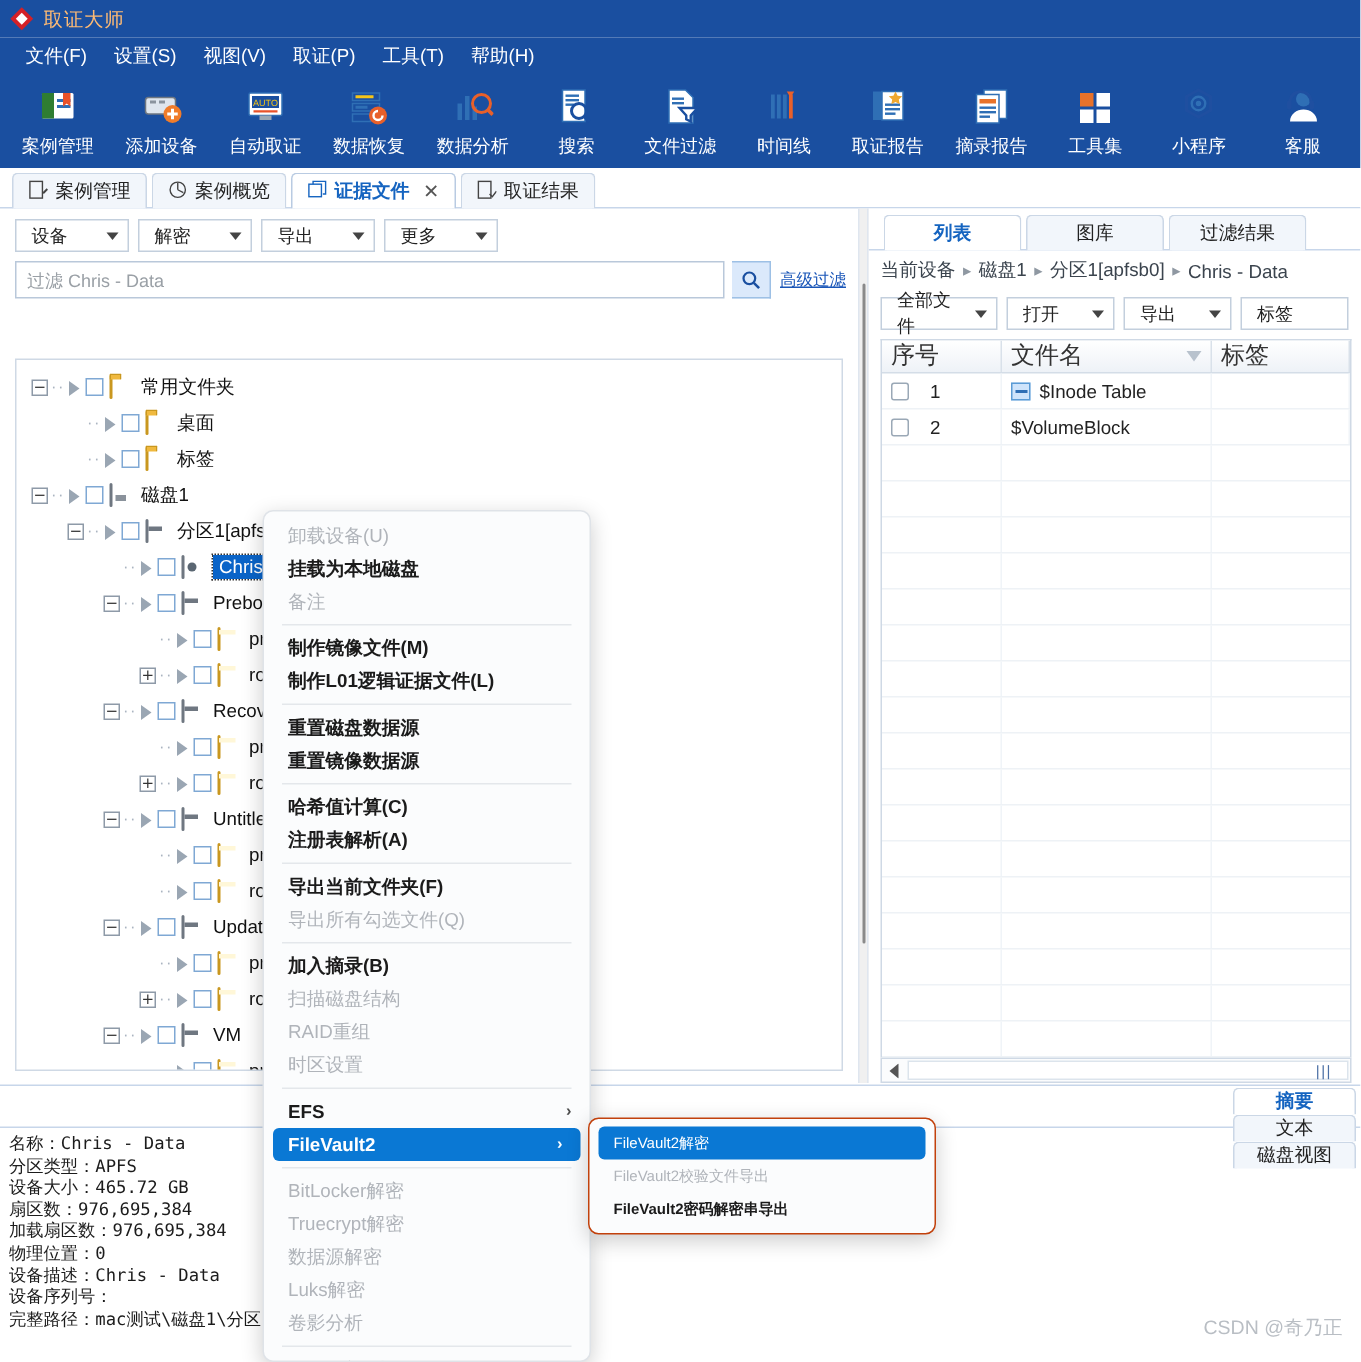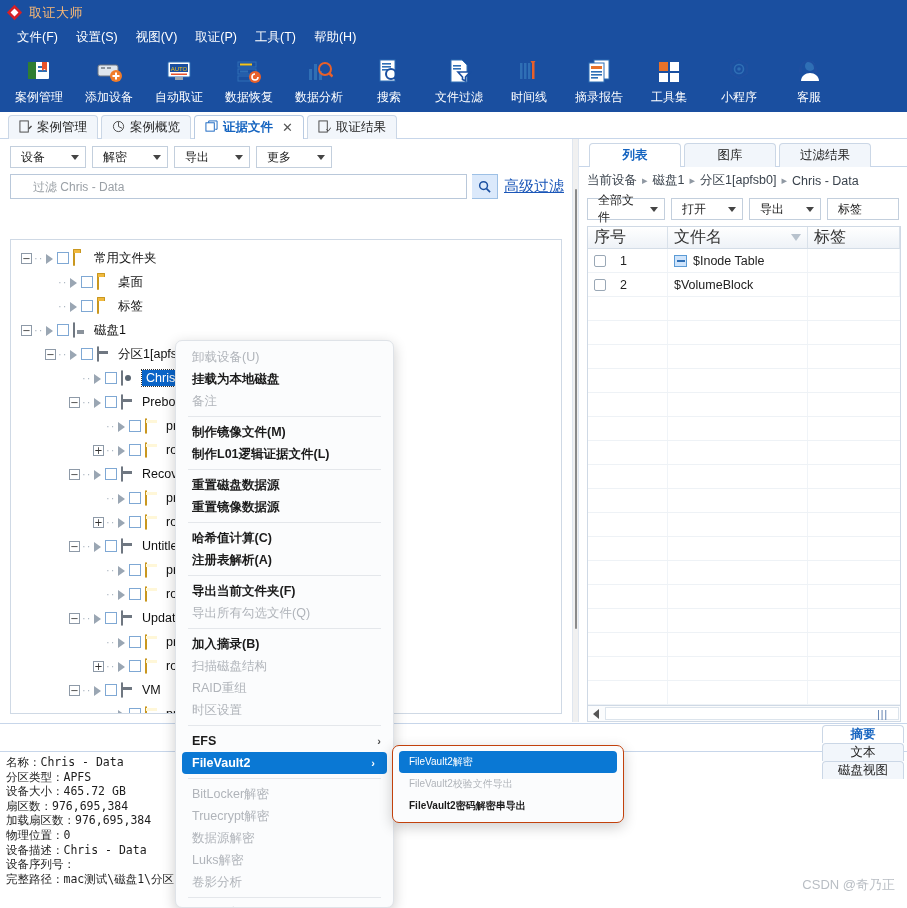--- a/index.html
+++ b/index.html
@@ -81,32 +81,32 @@
   .ddbtn {
     height:22px; min-width:76px; border:1px solid #c3cfdd; background:#fff;
     display:flex; align-items:center; justify-content:space-between;
     padding:0 6px 0 10px; font-size:12px; cursor:default;
   }
   .caret { width:0;height:0;border-left:4px solid transparent;border-right:4px solid transparent;border-top:5px solid #444; margin-left:8px;}
 
   
   #filterrow { display:flex; align-items:center; gap:6px; padding: 0 8px 0 10px; }
   #filterbox {
-    flex:1; height:25px; border:1px solid #b9c8da; background:#fff; display:flex; align-items:center;padding-left:15px;
+    flex:1; height:25px; border:1px solid #b9c8da; background:#fff; display:flex; align-items:center;
   }
   #filterbox input {
     flex:1; border:none; outline:none; height:23px; padding:0 7px; font-size:12px;
     font-family:"Liberation Sans", sans-serif; color:#222; background:transparent;
   }
   #filterbox input::placeholder { color:#9aa0a6; }
   #searchbtn {
     width:26px; height:25px; background:#dbe9fb; border:1px solid #9dc0e5; border-left:none;
     display:flex;align-items:center;justify-content:center; cursor:pointer; margin-left:-1px;
   }
-  #advfilter { color:#1a56b8; text-decoration:underline; font-size:15px; cursor:pointer; white-space:nowrap;}
+  #advfilter { color:#1a56b8; text-decoration:underline; font-size:11px; cursor:pointer; white-space:nowrap;}
 
   
   #treewrap {
     position:absolute; left:10px; right:10px; top:100px; bottom:8px;
     border:1px solid #cfd9e5; background:#fff; overflow:hidden;
   }
   #tree { padding:6px 0 0 0; font-size:12.5px; }
   .row { height:24px; display:flex; align-items:center; white-space:nowrap; }
   .ind { display:inline-block; }
   .exp {
@@ -337,20 +337,33 @@
           <rect x="13" y="6" width="2.5" height="16" fill="#2f6fb5"></rect>
           <rect x="17" y="6" width="2.5" height="16" fill="#e8602a"></rect>
           <path d="M15.5 4l5 0-2.5 4z" fill="#e8602a"></path>
         </svg>
       </span>
     <span class="lbl">时间线</span>
   </div>
   <div class="tbtn">
     <span class="ico">
         <svg width="28" height="28" viewBox="0 0 28 28">
+          <rect x="4" y="4" width="6" height="19" fill="#2f6fb5"></rect>
+          <rect x="10" y="4" width="14" height="19" fill="#fff" stroke="#2f6fb5"></rect>
+          <rect x="12" y="12" width="10" height="1.6" fill="#2f6fb5"></rect>
+          <rect x="12" y="15" width="10" height="1.6" fill="#2f6fb5"></rect>
+          <rect x="12" y="18" width="7" height="1.6" fill="#2f6fb5"></rect>
+          <path d="M19 4l1.4 2.8 3.1.4-2.3 2.2.6 3.1-2.8-1.5-2.8 1.5.6-3.1-2.3-2.2 3.1-.4z" fill="#f0a830"></path>
+        </svg>
+      </span>
+    <span class="lbl">取证报告</span>
+  </div>
+  <div class="tbtn">
+    <span class="ico">
+        <svg width="28" height="28" viewBox="0 0 28 28">
           <rect x="9" y="3" width="15" height="19" fill="#fff" stroke="#2f6fb5"></rect>
           <rect x="4" y="6" width="15" height="19" fill="#fff" stroke="#2f6fb5"></rect>
           <rect x="6" y="9" width="11" height="3" fill="#e8722a"></rect>
           <rect x="6" y="14" width="11" height="1.6" fill="#2f6fb5"></rect>
           <rect x="6" y="17" width="11" height="1.6" fill="#2f6fb5"></rect>
           <rect x="6" y="20" width="7" height="1.6" fill="#2f6fb5"></rect>
         </svg>
       </span>
     <span class="lbl">摘录报告</span>
   </div>

